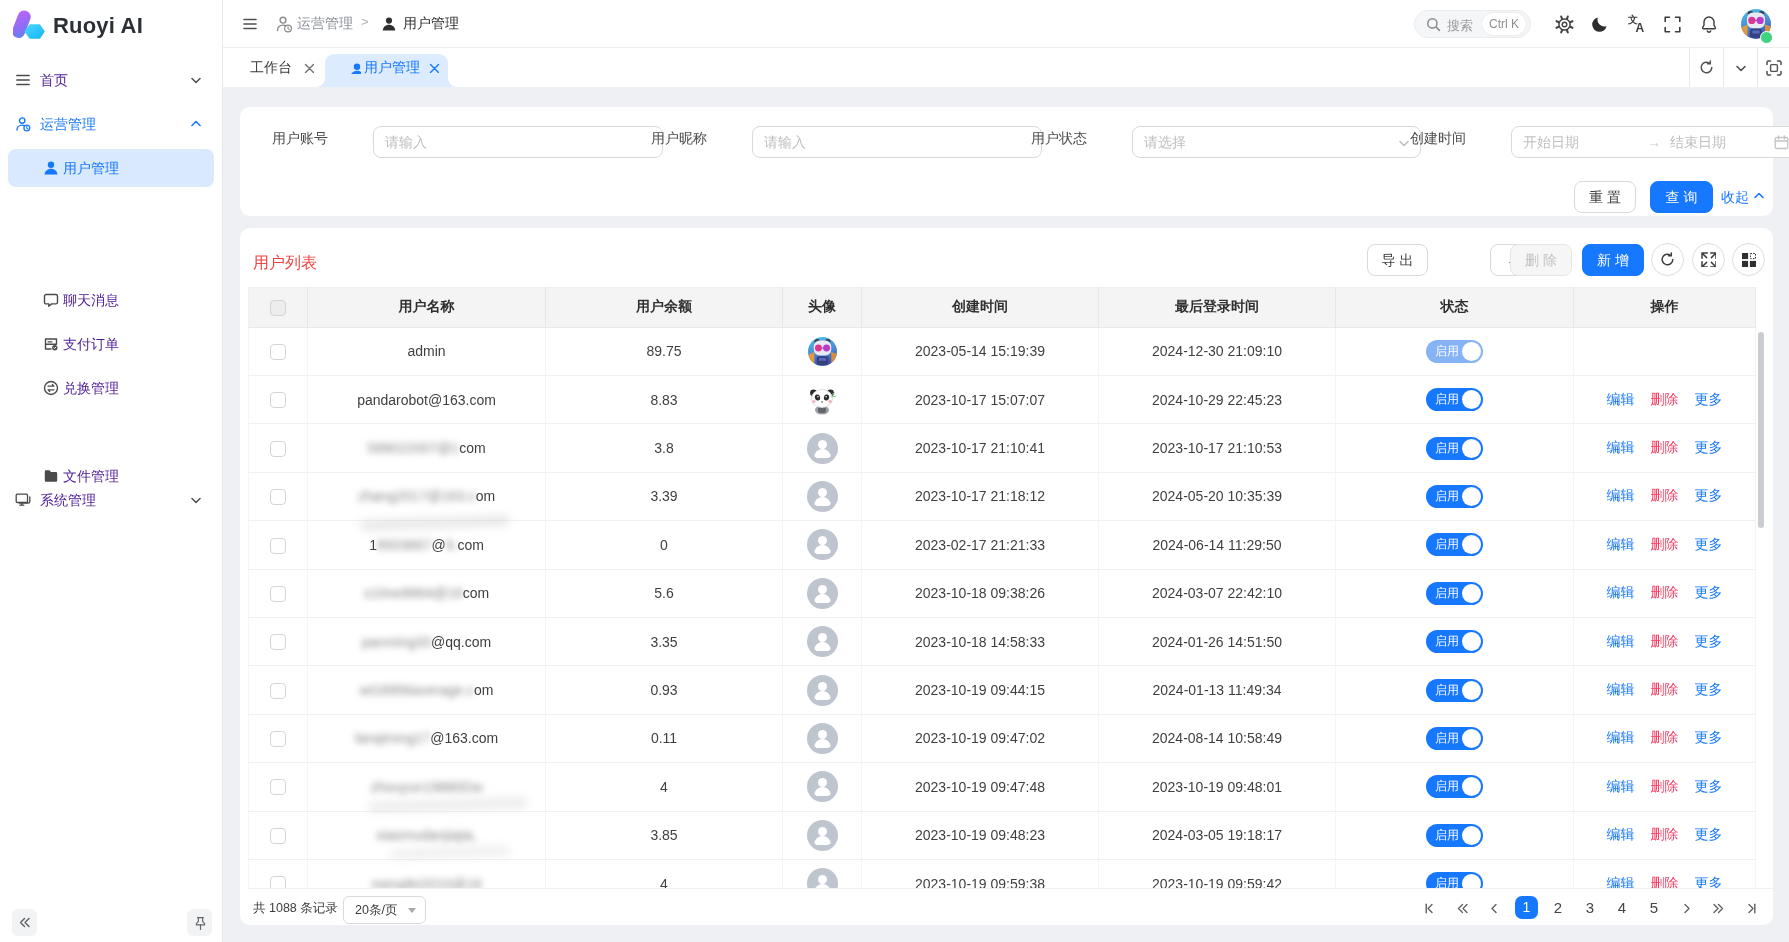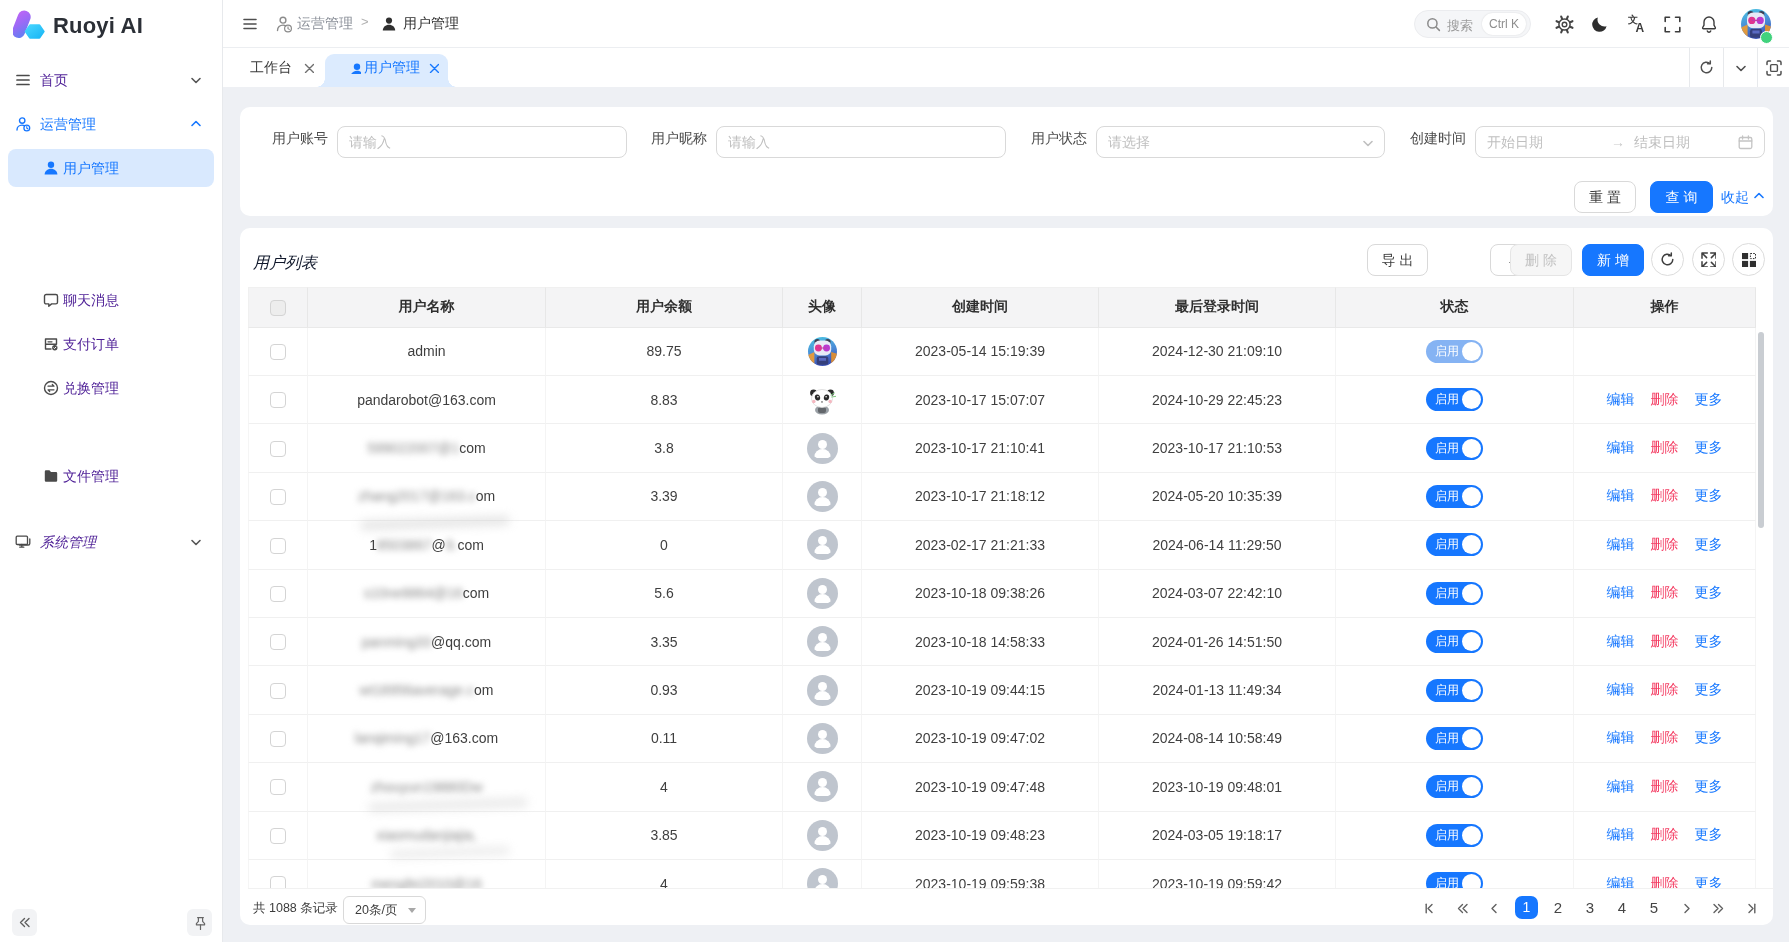--- a/index.html
+++ b/index.html
@@ -23,21 +23,21 @@
 #header{position:absolute;left:223px;top:0;width:1566px;height:48px;background:#fff;border-bottom:1px solid #eceef1;}
 
 #tabbar{position:absolute;left:223px;top:48px;width:1566px;height:39px;background:#fff;}
 #tabActive{position:absolute;left:102px;top:6px;width:123px;height:33px;background:#dcebfe;border-radius:9px 9px 0 0;}
 .tbCell{position:absolute;top:0;height:39px;border-left:1px solid #e7e9ec;display:flex;align-items:center;justify-content:center;}
 
 .card{position:absolute;background:#fff;border-radius:10px;}
 #card1{left:240px;top:107px;width:1533px;height:109px;}
 #card2{left:240px;top:228px;width:1533px;height:697px;}
 .flabel{position:absolute;top:0;height:63px;line-height:63px;font-size:14px;color:#4b4b4b;}
-.finput{position:absolute;top:19px;height:32px;border:1px solid #d9d9d9;border-radius:8px;background:#fff;line-height:30px;color:#bfbfbf;font-size:14px;padding-left:11px;}
+.finput{position:absolute;top:19px;height:32px;border:1px solid #d9d9d9;border-radius:8px;background:#fff;line-height:30px;color:#bfbfbf;font-size:14px;padding-left:11px;margin-left:36px;}
 .btn{position:absolute;height:32px;border:1px solid #d9d9d9;border-radius:8px;background:#fff;font-size:14px;color:#3c3c3c;text-align:center;line-height:30px;}
 .btn.primary{background:#1677ff;border-color:#1677ff;color:#fff;}
 .btn.disabled{background:#f6f6f6;color:#c2c2c2;border-color:#e5e5e5;}
 .cbtn{position:absolute;width:33px;height:33px;border:1px solid #dcdcdc;border-radius:50%;background:#fff;display:flex;align-items:center;justify-content:center;}
 
 #twrap{position:absolute;left:8px;top:59px;width:1526px;height:602px;overflow:hidden;border-bottom:1px solid #f1f1f1;}
 table{border-collapse:separate;border-spacing:0;table-layout:fixed;width:1508px;}
 th{background:#f4f4f5;font-weight:bold;font-size:14px;color:#2f2f2f;height:40.6px;border-bottom:1px solid #e9e9e9;border-right:1px solid #e7e7e7;border-top:1px solid #f0f0f0;text-align:center;}
 th:first-child{border-left:1px solid #f0f0f0;}
 th:last-child{border-right:1px solid #e7e7e7;}
@@ -147,21 +147,21 @@
       <span class="tx2">兑换管理</span>
     </div>
 <div class="mi " style="top:457px;">
       <span class="ic2">
         <svg width="16" height="16" viewBox="0 0 16 16" fill="none">
           <path d="M1.8 3.4a1.2 1.2 0 0 1 1.2-1.2h3.4l1.6 1.8h5a1.2 1.2 0 0 1 1.2 1.2v7.4a1.2 1.2 0 0 1-1.2 1.2H3a1.2 1.2 0 0 1-1.2-1.2z" fill="#4a4a4a"></path>
         </svg>
       </span>
       <span class="tx2">文件管理</span>
     </div>
-<div class="mi " style="top:523px;font-style:italic;">
+<div class="mi " style="top:481px;">
       <span class="ic">
         <svg width="16" height="16" viewBox="0 0 16 16" fill="none">
           <rect x="1.2" y="2.2" width="11.3" height="8.3" rx="1" stroke="#4a4a4a" stroke-width="1.3"></rect>
 <path d="M14.8 5v4.4a1.6 1.6 0 0 1-1.6 1.6H4.4" stroke="#4a4a4a" stroke-width="1.3" fill="none" stroke-linecap="round"></path>
 <path d="M6.8 10.5v2.6M4.8 13.2h4" stroke="#4a4a4a" stroke-width="1.3" stroke-linecap="round"></path>
         </svg>
       </span>
       <span class="tx">系统管理</span>
       <span class="chev">
         <svg width="12" height="12" viewBox="0 0 12 12" fill="none">
@@ -339,21 +339,21 @@
 <path d="M1.2 6h12.6M4.6 1v3M10.4 1v3" stroke="#c4c4c4" stroke-width="1.3" stroke-linecap="round"></path>
         </svg>
       </span></div>
 <div class="btn" style="left:1334px;top:74px;width:62px;">重 置</div>
 <div class="btn primary" style="left:1410px;top:74px;width:63px;">查 询</div>
 <div class="abs" style="left:1481px;top:74px;height:32px;line-height:32px;color:#1677ff;font-size:14px;">收起<span style="display:inline-block;margin-left:4px;vertical-align:1px;"><svg width="11" height="11" viewBox="0 0 11 11" fill="none">
           <path d="M2 7.5l4-4 4 4" stroke="#1677ff" stroke-width="1.6" stroke-linecap="round" stroke-linejoin="round"></path>
         </svg></span></div>
   </div>
 <div class="card" id="card2">
-    <div class="abs" style="left:13px;top:25px;font-size:16px;color:#0f172a;font-style:italic;">用户列表</div>
+    <div class="abs" style="left:13px;top:25px;font-size:16px;color:#ef4444;">用户列表</div>
 <div class="btn" style="left:1127px;top:16px;width:61px;">导 出</div>
 <div class="btn" style="left:1250px;top:16px;width:68px;font-style:italic;">导 入</div>
 <div class="btn disabled" style="left:1270px;top:16px;width:62px;">删 除</div>
 <div class="btn primary" style="left:1342px;top:16px;width:62px;">新 增</div>
 <div class="cbtn" style="left:1411px;top:15px;">
       <svg width="15" height="15" viewBox="0 0 15 15" fill="none">
         <path d="M12.8 7.5a5.3 5.3 0 1 1-1.8-4" stroke="#3f3f3f" stroke-width="1.5" stroke-linecap="round"></path>
 <path d="M11.3 1v2.8H8.5" stroke="#3f3f3f" stroke-width="1.5" stroke-linecap="round" stroke-linejoin="round"></path>
       </svg>
     </div>

